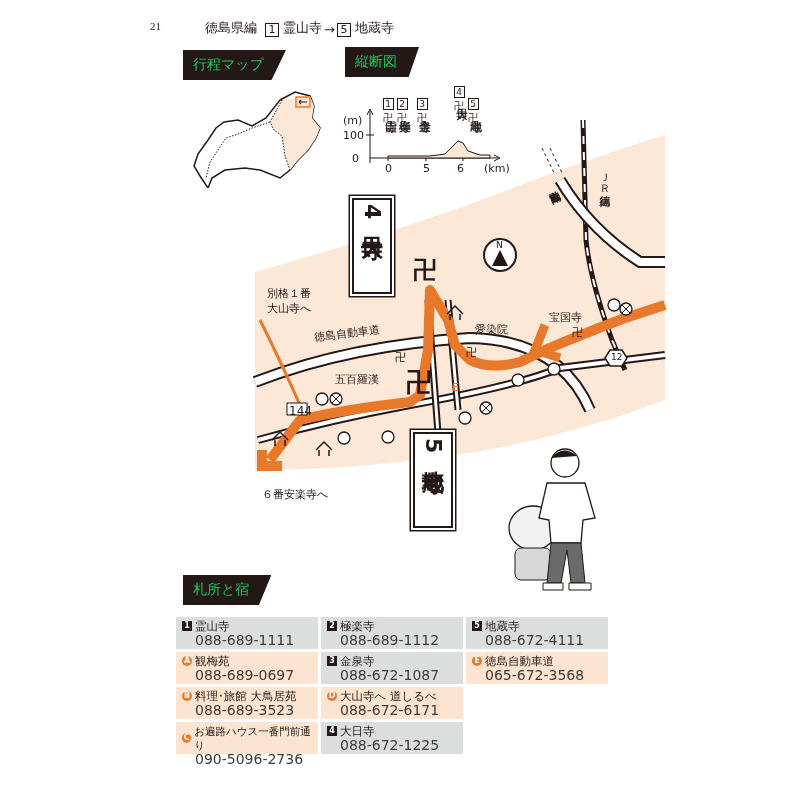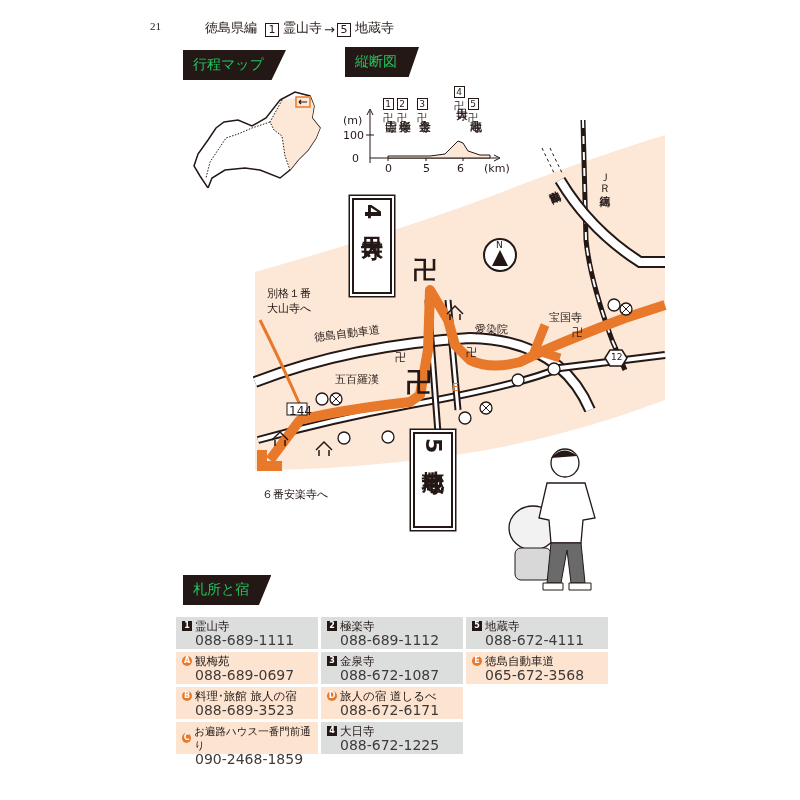--- a/index.html
+++ b/index.html
@@ -220,38 +220,38 @@
   <div class="cell lodge">
     <div class="name">
         <span class="badge-ci">E</span>
         <span>徳島自動車道</span>
       </div>
     <div class="phone">065-672-3568</div>
   </div>
   <div class="cell lodge">
     <div class="name">
         <span class="badge-ci">B</span>
-        <span>料理･旅館 旅人の宿</span>
+        <span>料理･旅館 大鳥居苑</span>
       </div>
     <div class="phone">088-689-3523</div>
   </div>
   <div class="cell lodge">
     <div class="name">
         <span class="badge-ci">D</span>
-        <span>旅人の宿 道しるべ</span>
+        <span>大山寺へ 道しるべ</span>
       </div>
     <div class="phone">088-672-6171</div>
   </div>
   <div></div>
   <div class="cell lodge">
     <div class="name">
         <span class="badge-ci">C</span>
         <span style="font-size:10.5px">お遍路ハウス一番門前通り</span>
       </div>
-    <div class="phone">090-2468-1859</div>
+    <div class="phone">090-5096-2736</div>
   </div>
   <div class="cell temple">
     <div class="name">
         <span class="badge-sq">4</span>
         <span>大日寺</span>
       </div>
     <div class="phone">088-672-1225</div>
   </div>
 </div>
 

